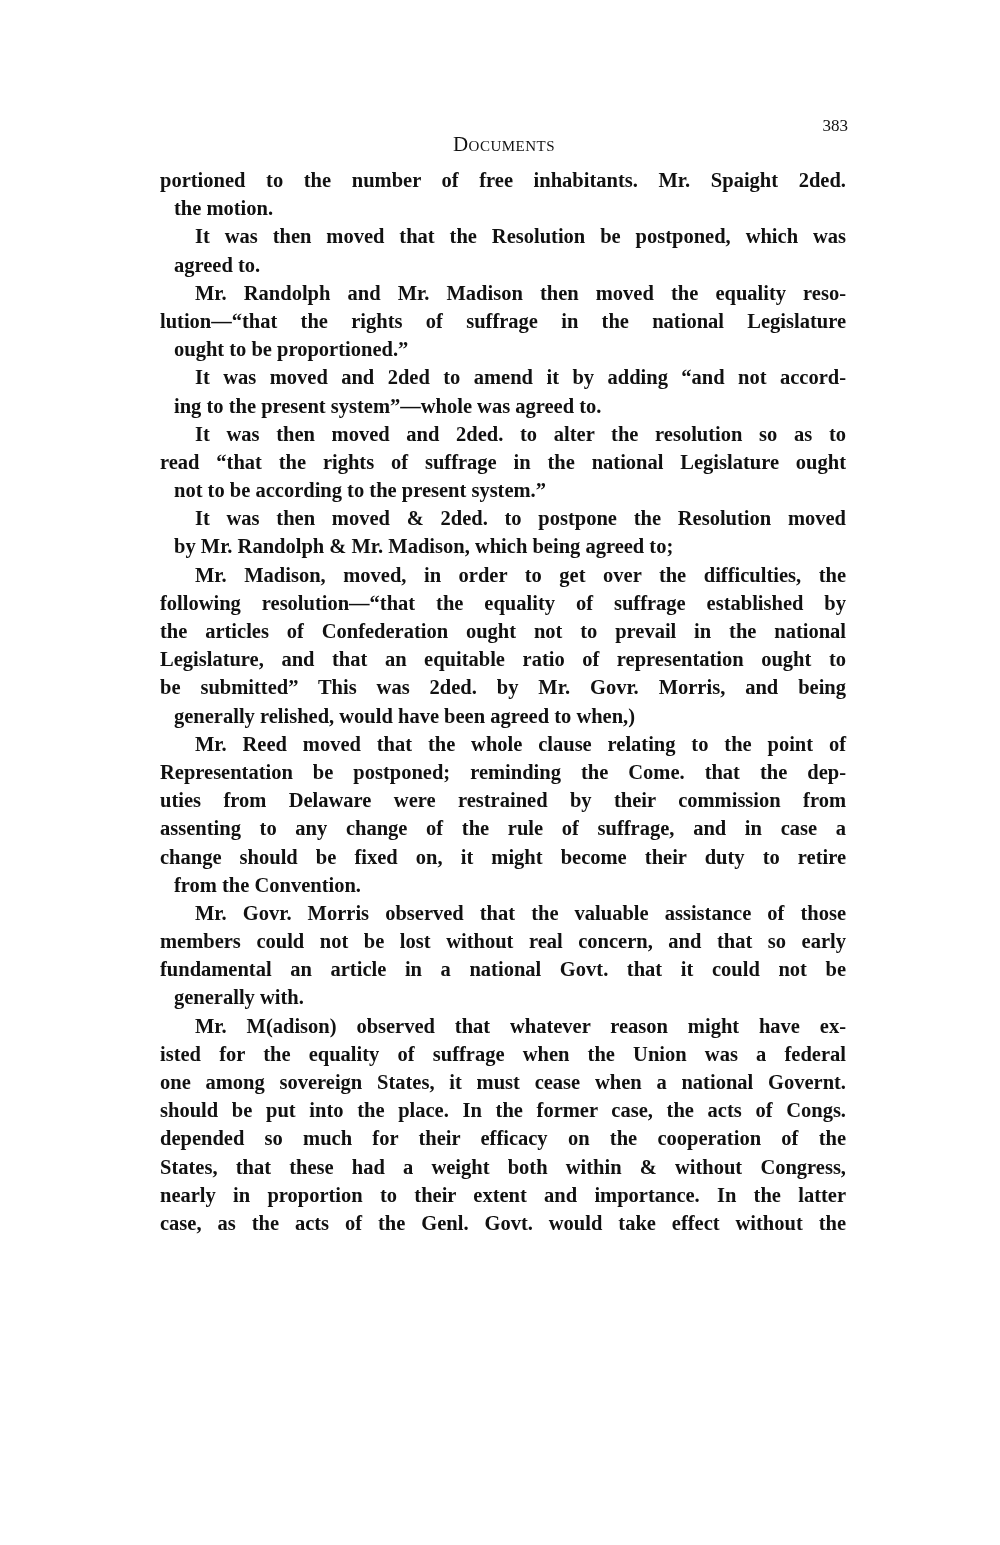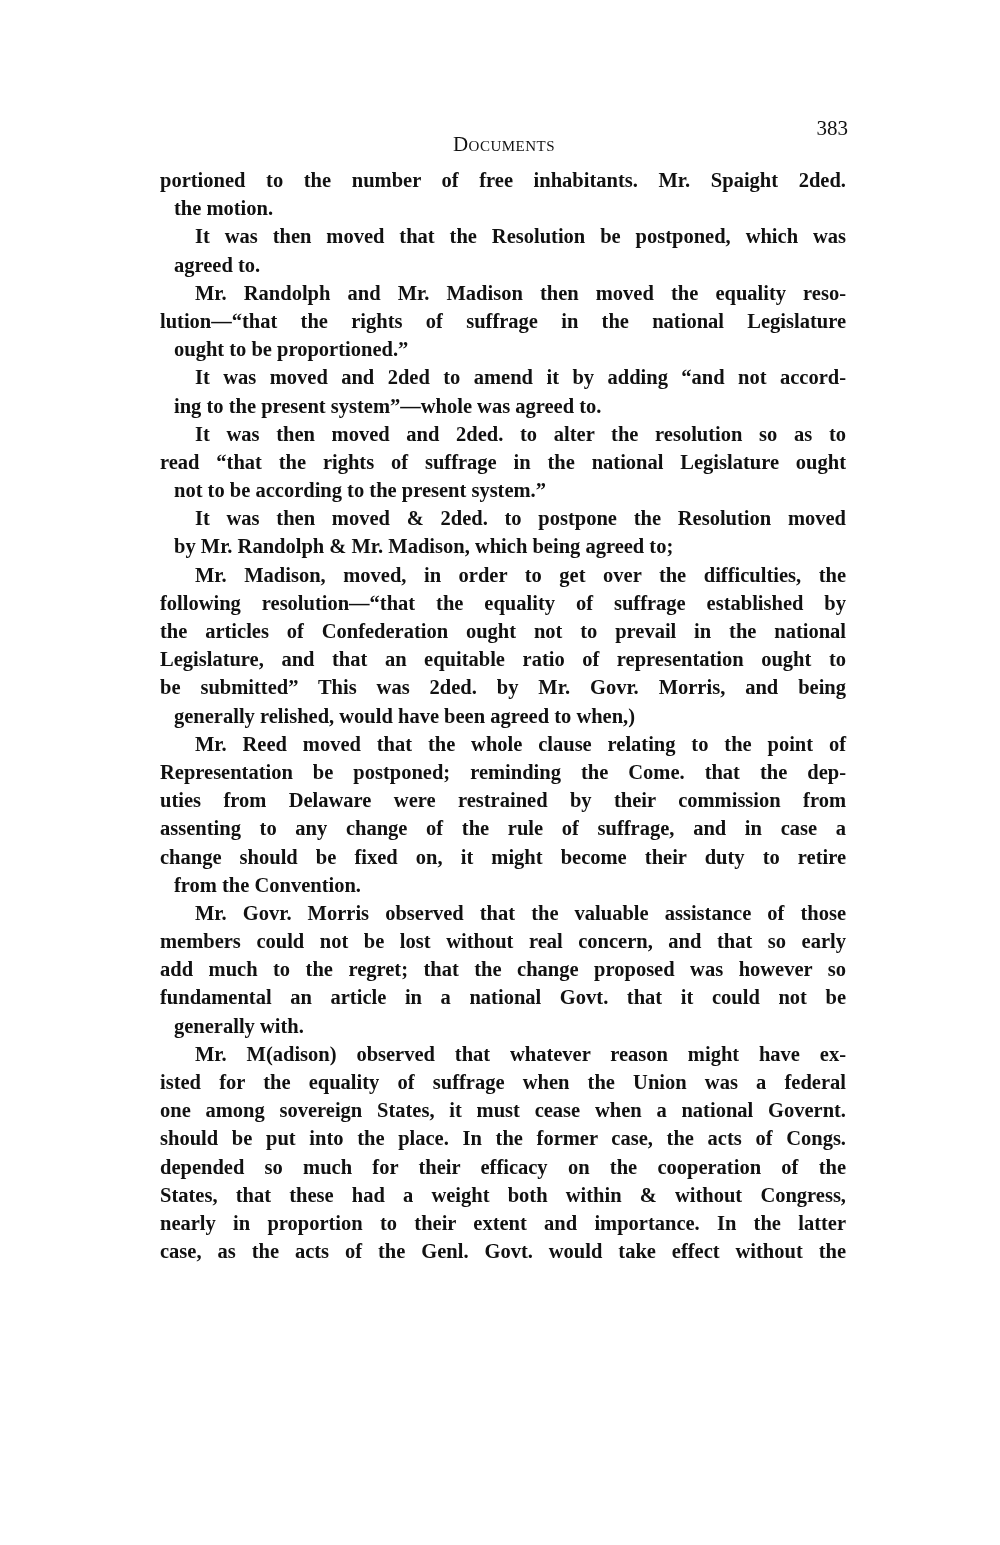--- a/index.html
+++ b/index.html
@@ -1,21 +1,21 @@
 <!DOCTYPE html>
 <html><head>
 <meta charset="utf-8">
 <style>
   html, body { margin: 0; padding: 0; background: #ffffff; }
   body { width: 1000px; height: 1545px; position: relative; overflow: hidden;
          font-family: "Liberation Serif", "DejaVu Serif", serif; color: #111; }
   .header { position: absolute; top: 116px; left: 160px; width: 688px; height: 30px; }
   .running-head { position: absolute; left: 0; right: 0; text-align: center;
                   font-size: 21px; font-variant: small-caps; letter-spacing: 0.5px; top: 16px; }
-  .page-number { position: absolute; right: 0; top: 0; font-size: 21px; }
+  .page-number { position: absolute; right: 0; top: 0; font-size: 17px; }
   .body { position: absolute; top: 166px; left: 160px; width: 686px; }
   .line { display: block; height: 28.2px; line-height: 28.2px; font-size: 20.5px;
           text-align: justify; text-align-last: justify; white-space: nowrap; overflow: visible; font-weight: bold; }
   .line.last { text-align-last: left; margin-left: 14px; }
   .line.indent { padding-left: 35px; }
 </style>
 </head>
 <body>
 
 <div class="header">
@@ -62,21 +62,20 @@
       <div class="line indent">Mr. Reed moved that the whole clause relating to the point of</div>
       <div class="line">Representation be postponed; reminding the Come. that the dep-</div>
       <div class="line">uties from Delaware were restrained by their commission from</div>
       <div class="line">assenting to any change of the rule of suffrage, and in case a</div>
       <div class="line">change should be fixed on, it might become their duty to retire</div>
       <div class="line last">from the Convention.</div>
     </div>
     <div>
       <div class="line indent">Mr. Govr. Morris observed that the valuable assistance of those</div>
       <div class="line">members could not be lost without real concern, and that so early</div>
-      <div class="line">add much to the regret; that the change proposed was however so</div>
       <div class="line">fundamental an article in a national Govt. that it could not be</div>
       <div class="line last">generally with.</div>
     </div>
     <div>
       <div class="line indent">Mr. M(adison) observed that whatever reason might have ex-</div>
       <div class="line">isted for the equality of suffrage when the Union was a federal</div>
       <div class="line">one among sovereign States, it must cease when a national Governt.</div>
       <div class="line">should be put into the place.  In the former case, the acts of Congs.</div>
       <div class="line">depended so much for their efficacy on the cooperation of the</div>
       <div class="line">States, that these had a weight both within &amp; without Congress,</div>

